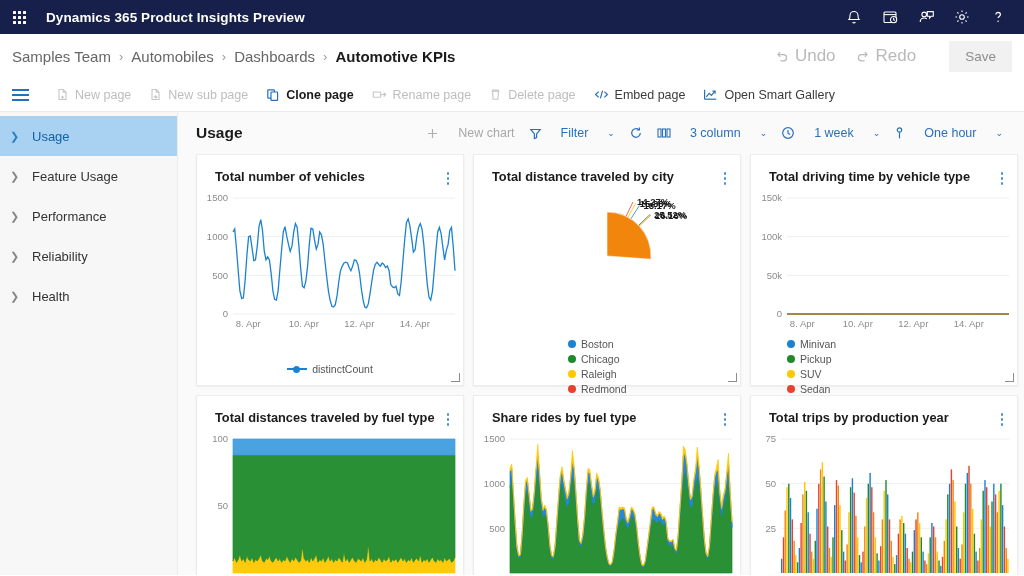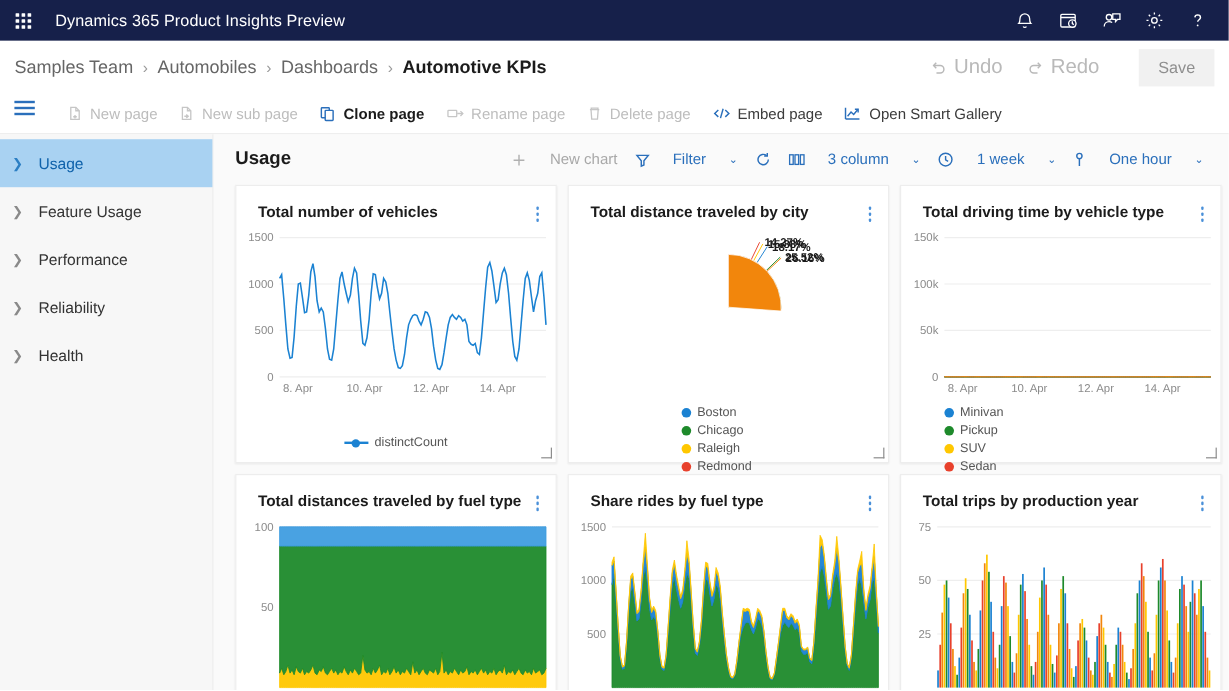--- a/index.html
+++ b/index.html
@@ -21,21 +21,21 @@
     width: 26px; height: 26px;
     display: flex; align-items: center; justify-content: center;
     cursor: pointer;
   }
   .waffle-grid {
     display: grid; grid-template-columns: repeat(3, 3px);
     grid-template-rows: repeat(3, 3px); gap: 2px;
   }
   .waffle-grid i { background: #ffffff; display: block; width: 3px; height: 3px; border-radius: .5px; }
   .app-title {
-    font-size: 13.5px; font-weight: normal; margin-left: 14px;
+    font-size: 13.5px; font-weight: bold; margin-left: 14px;
     letter-spacing: .1px; white-space: nowrap; text-align: right;
   }
   .appbar-spacer { flex: 1; }
   .appbar-icons { display: flex; align-items: center; gap: 4px; }
   .ab-icon {
     width: 32px; height: 30px; display: flex;
     align-items: center; justify-content: center; cursor: pointer;
   }
   .ab-icon svg { display: block; }
 
@@ -55,21 +55,21 @@
     font-size: 17px; color: #b9b9b9; padding: 6px 9px; cursor: pointer;
     white-space: nowrap;
   }
   .save-btn {
     background: #f1f1f1; color: #8e8e8e; font-size: 13.5px;
     padding: 8px 16px; margin-left: 22px; cursor: pointer; white-space: nowrap;
   }
 
   
   .cmdbar {
-    height: 34px; display: flex; 
+    height: 34px; display: flex; align-items: center;
     padding: 0 12px; gap: 2px;
     border-bottom: 1px solid #eaeaea; background: #fff;
   }
   .hamburger { width: 24px; height: 24px; display:flex; flex-direction:column;
     justify-content:center; gap:3px; cursor:pointer; margin-right: 10px; }
   .hamburger i { height: 2px; background: #2a6fbb; display:block; width: 17px; }
   .cmd {
     display: flex; align-items: center; gap: 6px;
     font-size: 12.5px; color: #3b3b3b; padding: 5px 8px;
     cursor: pointer; white-space: nowrap;

